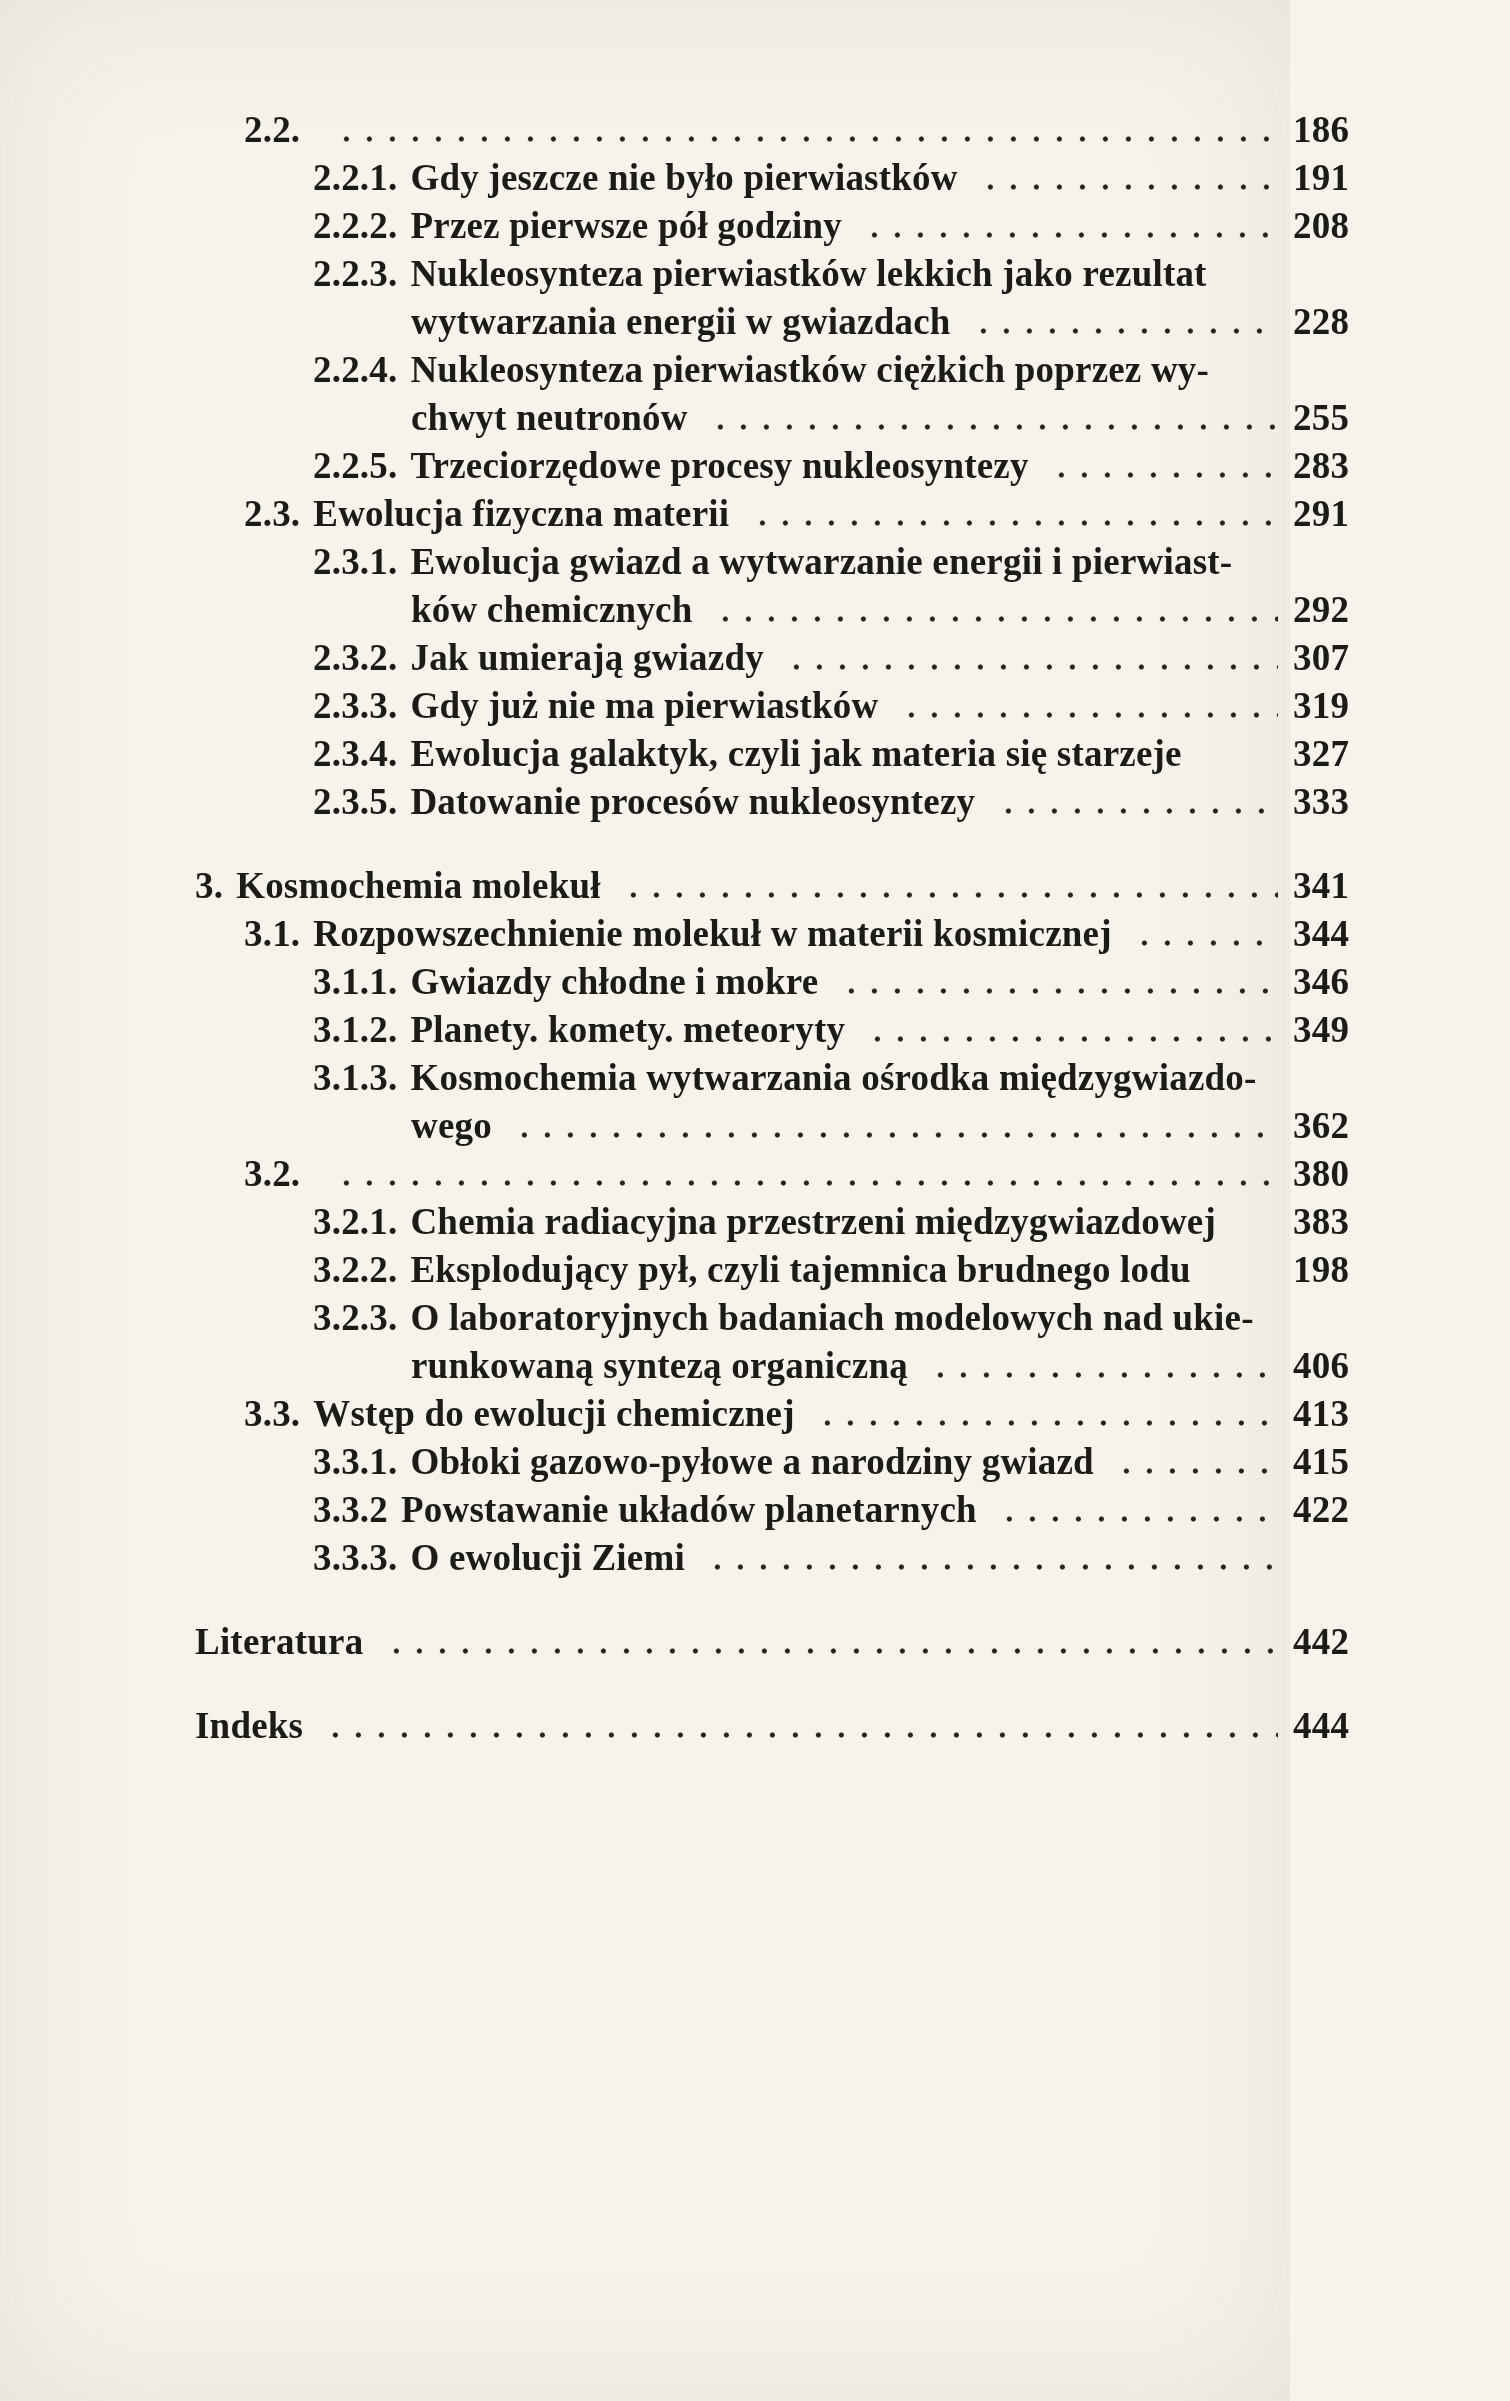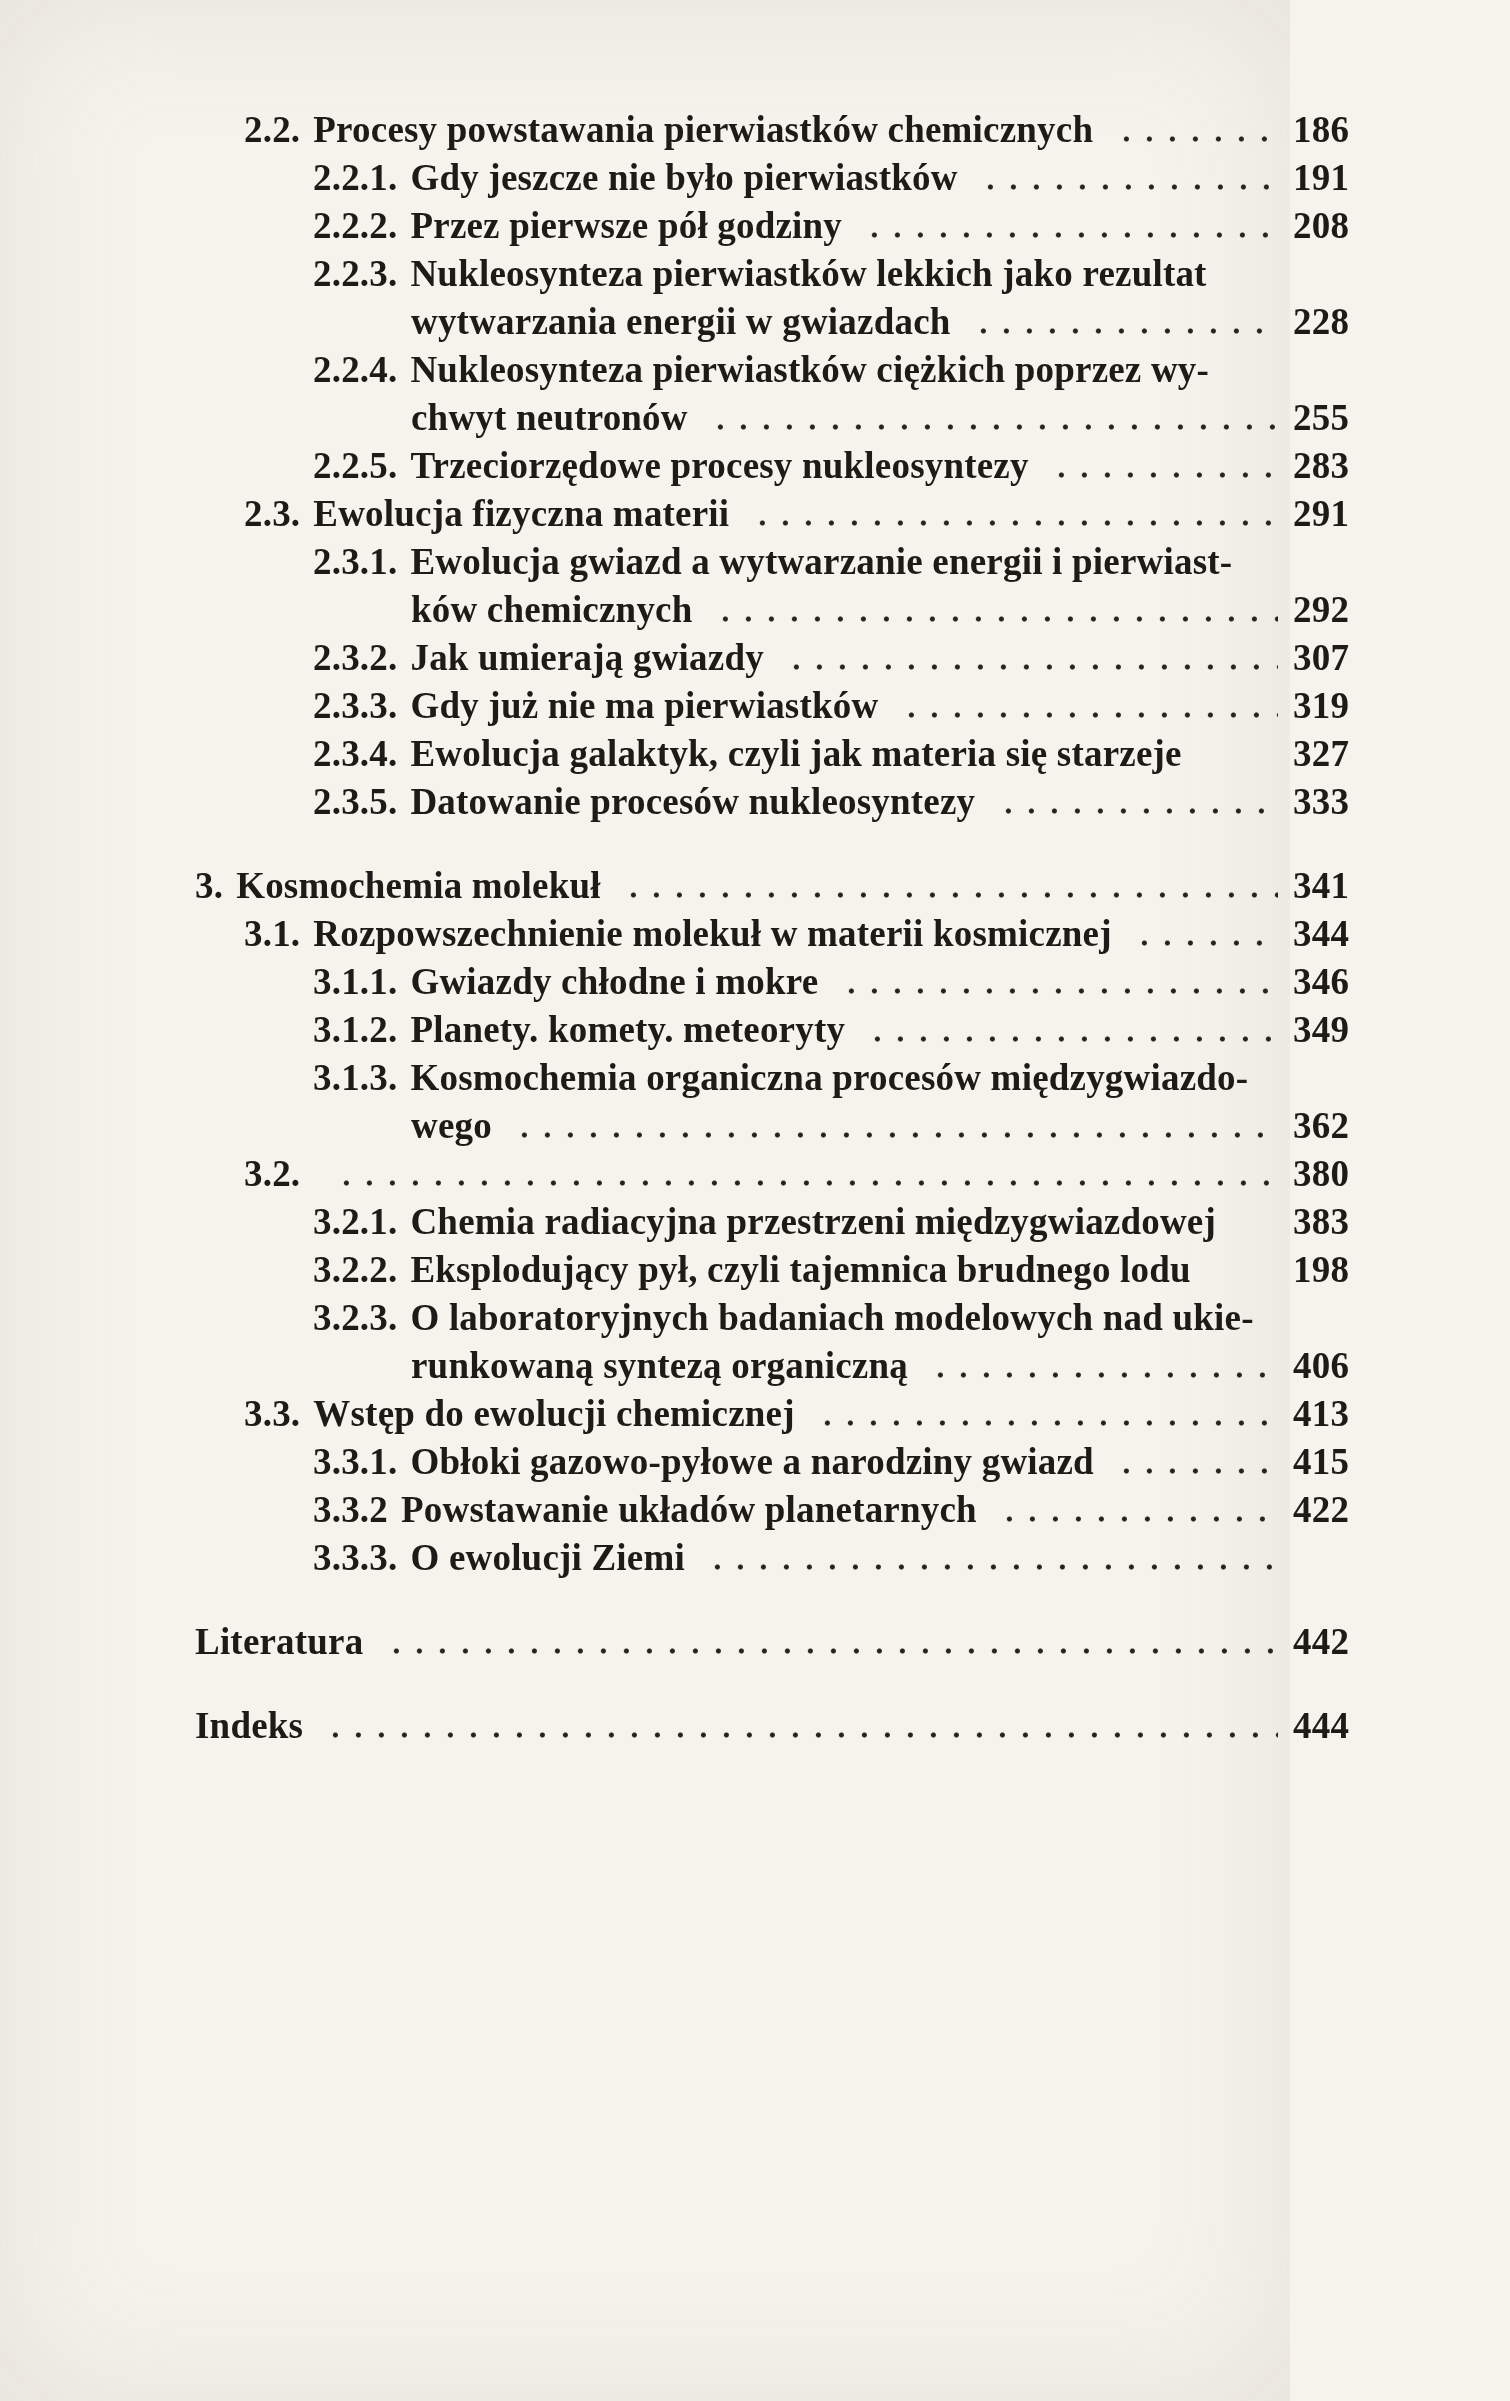--- a/index.html
+++ b/index.html
@@ -58,21 +58,20 @@
     text-align: left;
   }
 </style>
 </head>
 <body style="background: rgb(245, 243, 236);">
 
 <div class="page" style="background: rgb(245, 243, 236);">
   <div class="toc" id="toc" style="color: rgb(29, 27, 23);">
       <div class="row l1">
         <span class="num">2.2.</span>
-        <span class="txt">Procesy powstawania pierwiastków chemicznych</span>
         <span class="fill dots"></span>
         <span class="page-num">186</span>
       </div>
       <div class="row l2">
         <span class="num">2.2.1.</span>
         <span class="txt">Gdy jeszcze nie było pierwiastków</span>
         <span class="fill dots"></span>
         <span class="page-num">191</span>
       </div>
       <div class="row l2">
@@ -169,21 +168,21 @@
         <span class="page-num">346</span>
       </div>
       <div class="row l2">
         <span class="num">3.1.2.</span>
         <span class="txt">Planety. komety. meteoryty</span>
         <span class="fill dots"></span>
         <span class="page-num">349</span>
       </div>
       <div class="row l2">
         <span class="num">3.1.3.</span>
-        <span class="txt">Kosmochemia organiczna procesów międzygwiazdo-</span>
+        <span class="txt">Kosmochemia wytwarzania ośrodka międzygwiazdo-</span>
         <span class="fill"></span>
         <span class="page-num"></span>
       </div>
       <div class="row cont">
         <span class="txt">wego</span>
         <span class="fill dots"></span>
         <span class="page-num">362</span>
       </div>
       <div class="row l1">
         <span class="num">3.2.</span>

